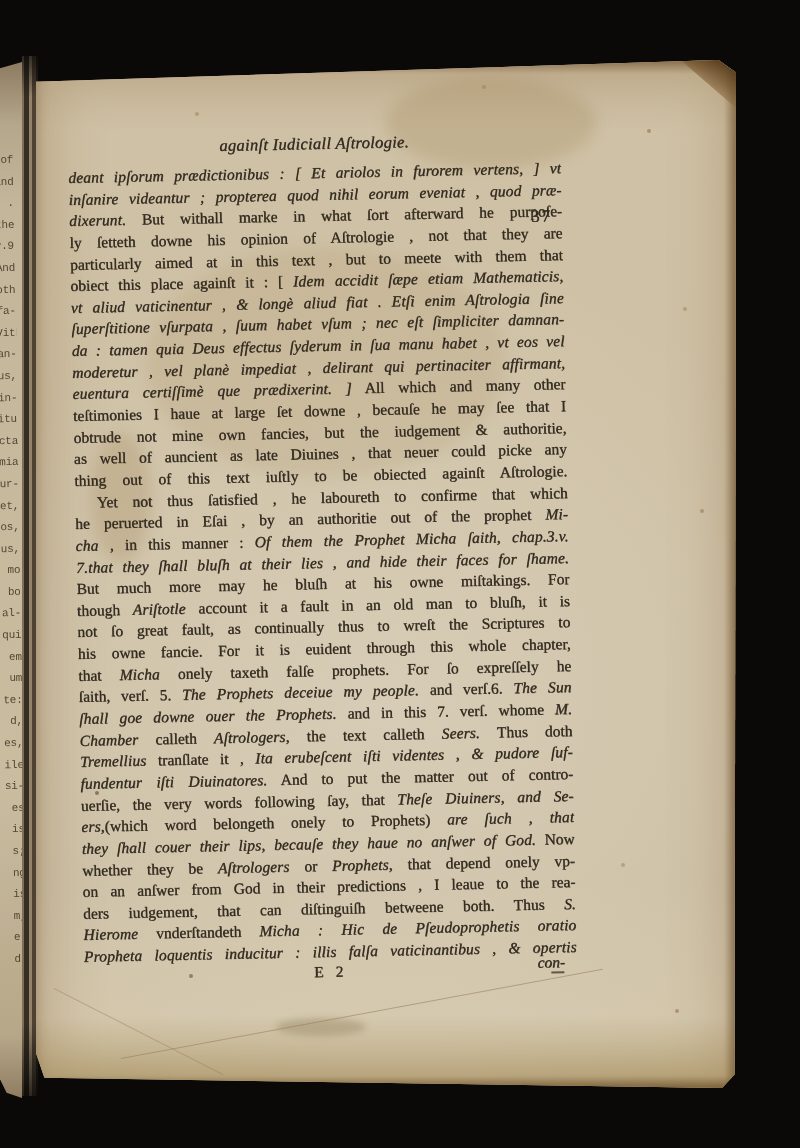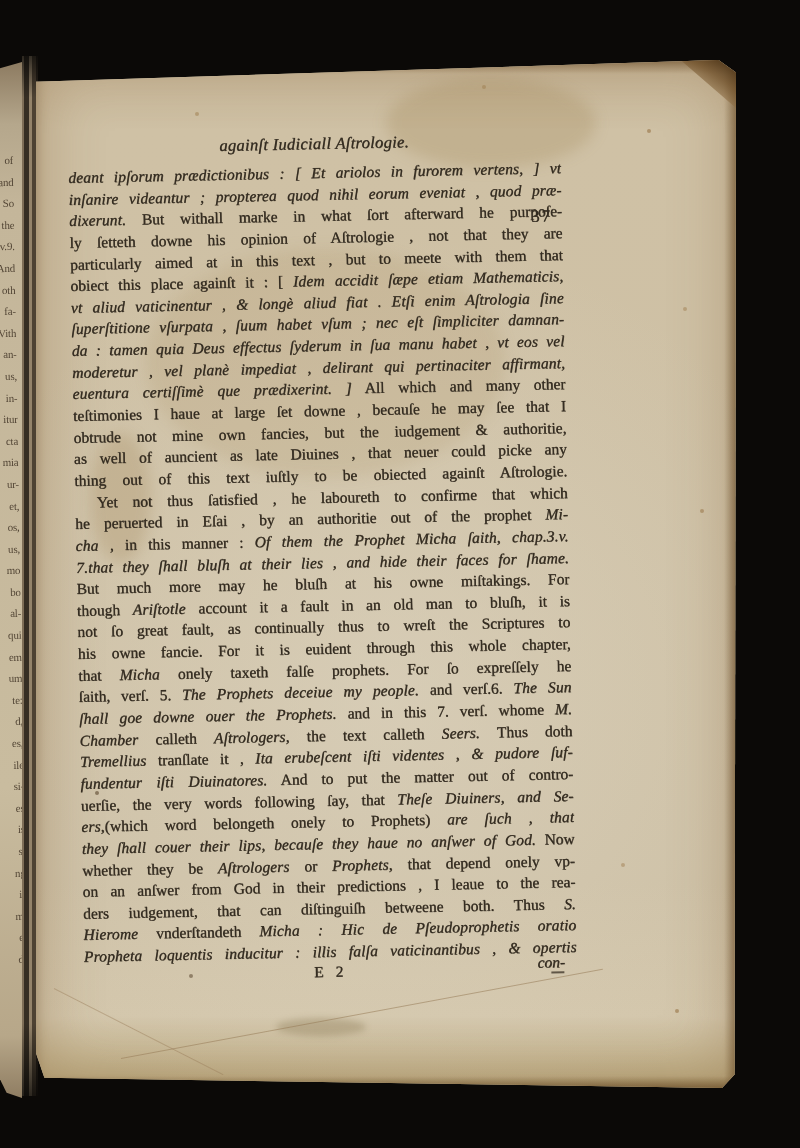--- a/index.html
+++ b/index.html
@@ -2,21 +2,21 @@
 <html><head>
 <meta charset="utf-8">
 <style>
   html,body{margin:0;padding:0;background:#0b0907;}
   .photo{position:relative;width:800px;height:1148px;overflow:hidden;background:#0b0907;
          font-family:"Liberation Serif","DejaVu Serif",serif;}
 
   
   .facing-strip{position:absolute;left:0;top:62px;width:22px;height:1036px;
     background:linear-gradient(180deg,#8d7b61 0%,#b5a78c 6%,#c4b69a 14%,#c9bc9f 70%,#b7a789 94%,#8f7d62 100%);
-    clip-path:polygon(0 0.6%,100% 0,100% 100%,30% 99.5%,0 98.2%);}
+    clip-path:polygon(0 0.6%,100% 0,100% 100%,30% 99.5%,0 98.2%);font-family:Liberation Mono, monospace;}
   .facing-strip .frag-col{position:absolute;top:88px;left:0;width:20px;
     transform:rotate(-1deg);transform-origin:10px 400px;
     text-align:right;font-size:11px;line-height:21.6px;color:#46392a;opacity:.9;
     letter-spacing:-0.2px;}
   .facing-strip .frag{height:21.6px;overflow:hidden;}
 
   
   .gutter{position:absolute;left:22px;top:56px;width:16px;height:1040px;
     background:
       linear-gradient(180deg,rgba(0,0,0,.65) 0,rgba(0,0,0,0) 4%,rgba(0,0,0,0) 93%,rgba(0,0,0,.7) 100%),

